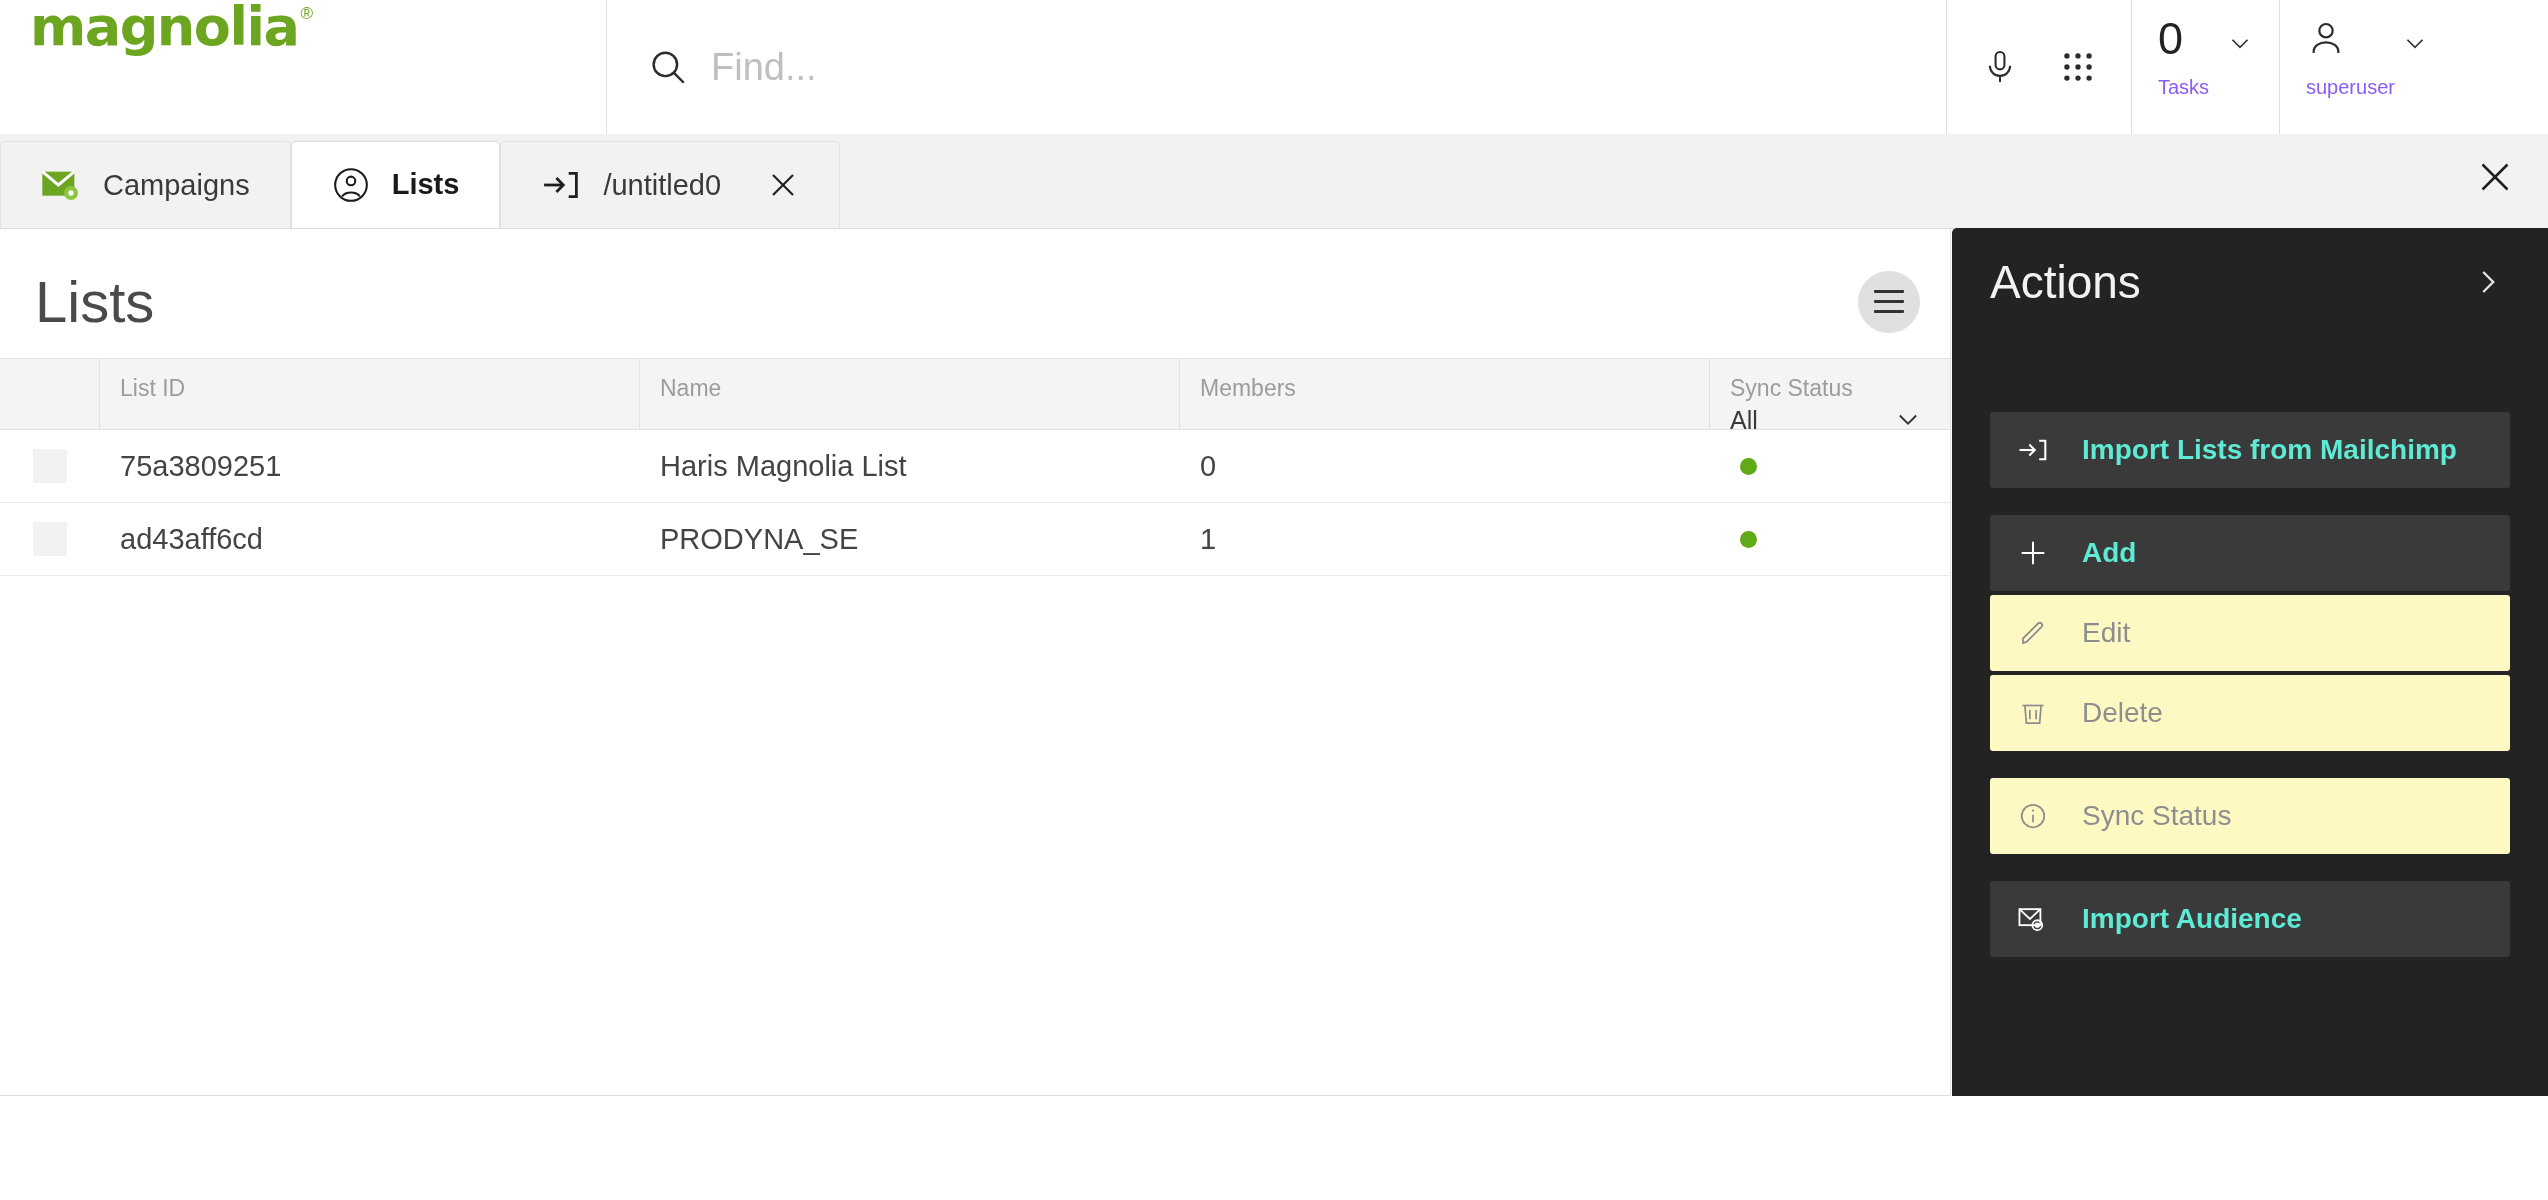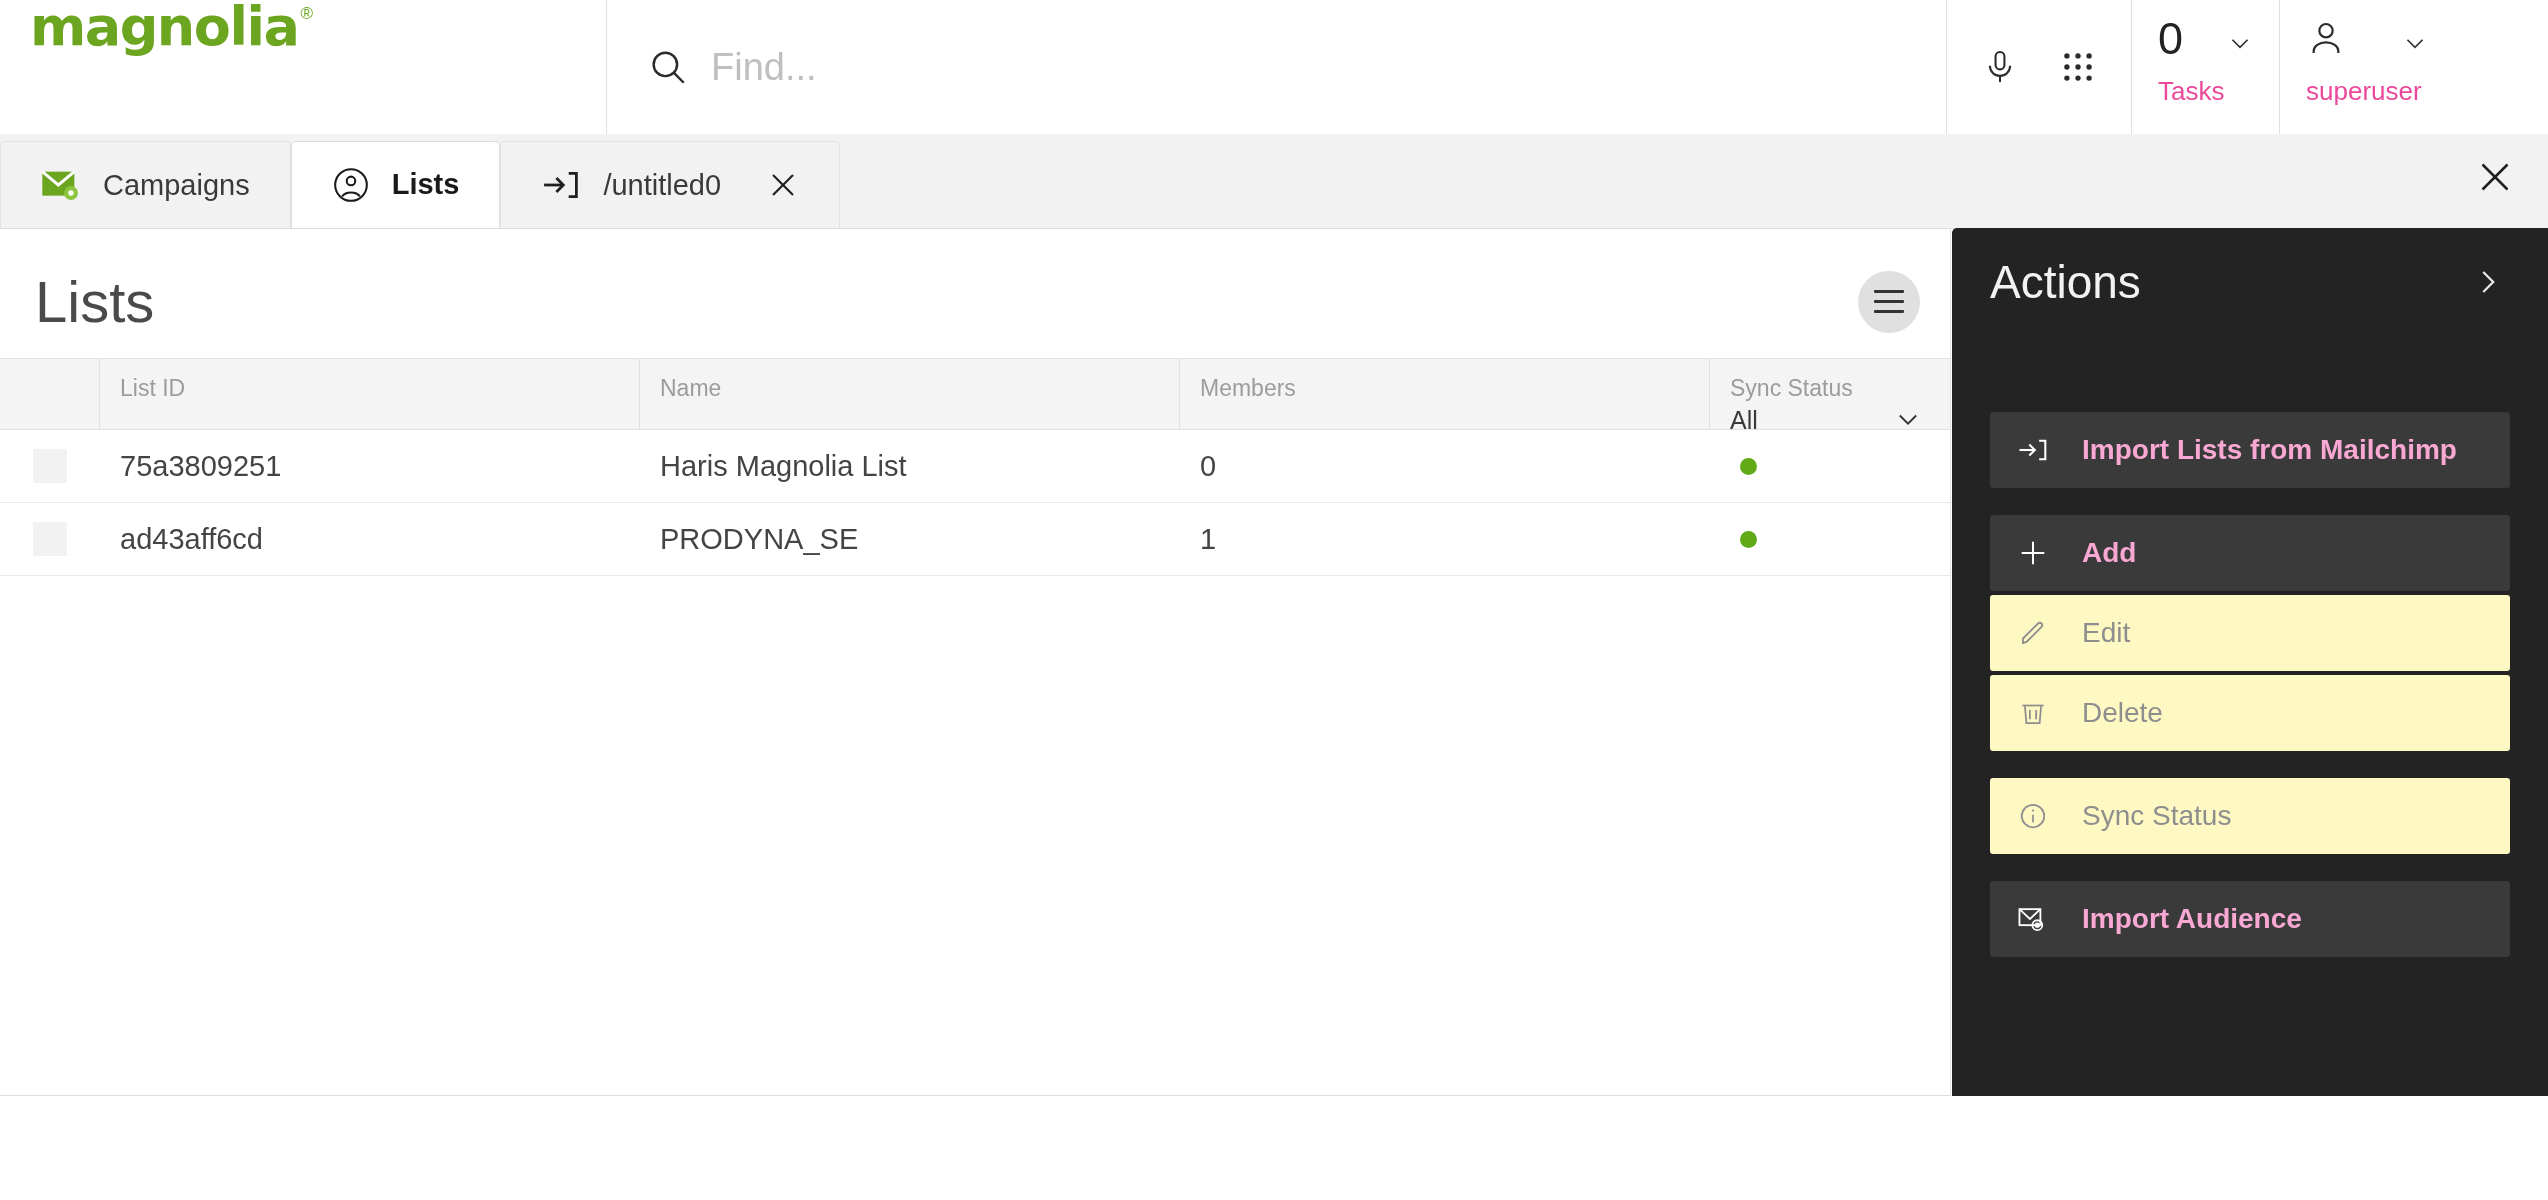--- a/index.html
+++ b/index.html
@@ -51,21 +51,21 @@
   .hc-inner { display: flex; flex-direction: column; padding-left: 26px; }
   .hc-top { display: flex; align-items: flex-start; gap: 6px; height: 48px; }
   .hc-count {
     font-size: 45px; color: #222; font-weight: 300; line-height: 0.95;
     font-family: "Liberation Sans", sans-serif;
   }
   .hc-dot {
     width: 13px; height: 13px; border-radius: 50%;
     background: #6ca520; margin-top: 8px;
   }
-  .hc-label { font-size: 26px; color: #ec4899; margin-top: 10px; font-weight: 300; }
+  .hc-label { font-size: 20px; color: #8b5cf6; margin-top: 10px; font-weight: 300; }
   .hc-chevron { position: absolute; right: 26px; top: 30px; }
   .tasks-cell { width: 148px; }
   .notif-cell { width: 163px; }
   .user-cell { width: 175px; }
 
   
   .tabbar {
     position: absolute; left: 0; top: 134px;
     width: 2548px; height: 95px;
     background: #f2f2f2;
@@ -151,21 +151,21 @@
   }
   .actions-title { font-size: 46px; color: #f2f2f2; font-weight: 300; }
   .actions-list { padding: 0 38px; display: flex; flex-direction: column; }
   .action-item {
     height: 76px; display: flex; align-items: center; gap: 32px;
     padding-left: 26px; border-radius: 3px;
   }
   .action-item.enabled { background: #3a3a3a; }
   .action-item.disabled { background: #fef9c3; }
   .action-label { font-size: 28px; font-weight: 400; }
-  .action-item.enabled .action-label { color: #f9a8d4; font-weight: 700; text-align: center; }
+  .action-item.enabled .action-label { color: #5eead4; font-weight: 700; text-align: center; }
   .action-item.disabled .action-label { color: #8e8e8e; }
   .action-icon { width: 34px; display: flex; align-items: center; justify-content: center; }
   .gap-lg { height: 27px; }
   .gap-sm { height: 4px; }
   .panel-top-gap { height: 76px; }
   svg { display: block; }
 </style>
 </head>
 <body>
 

